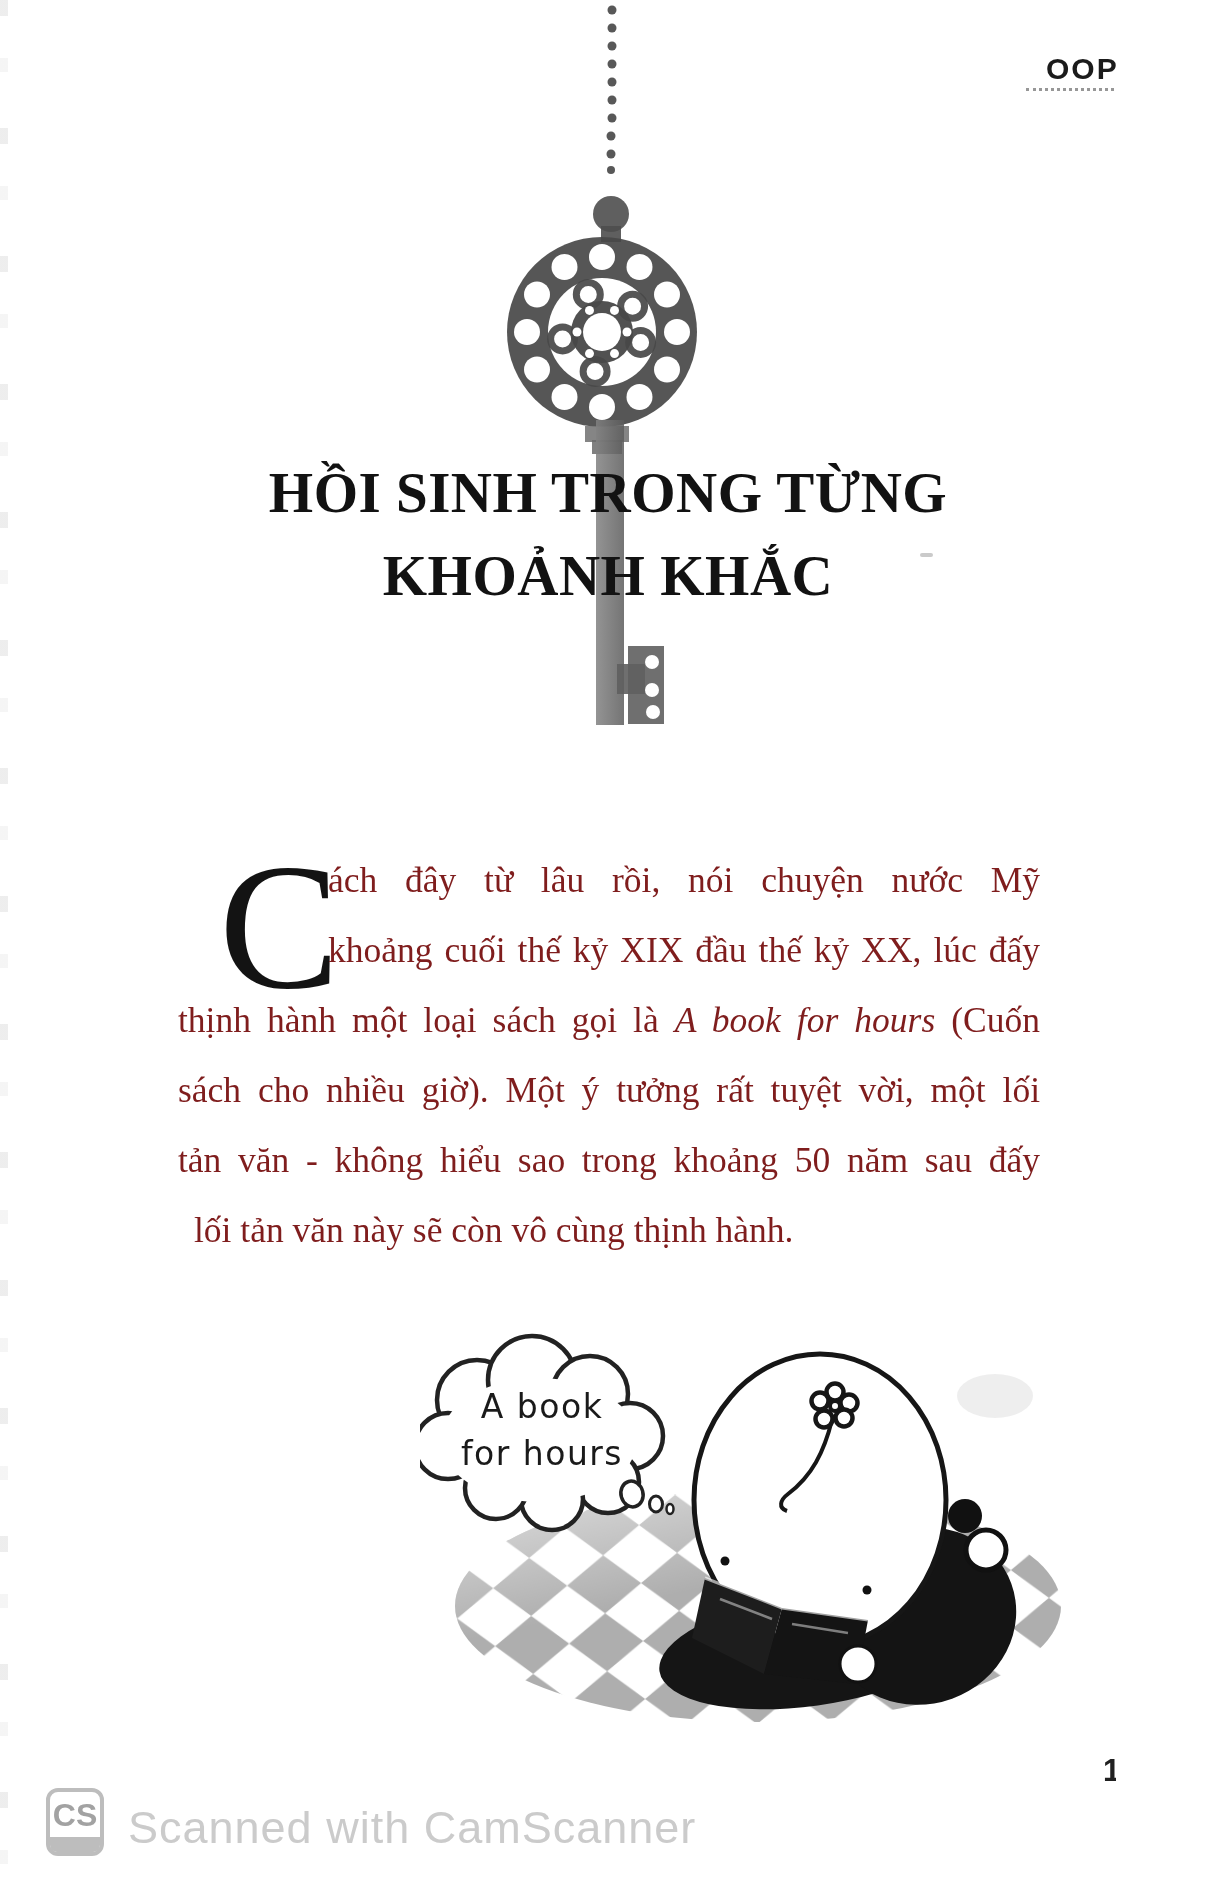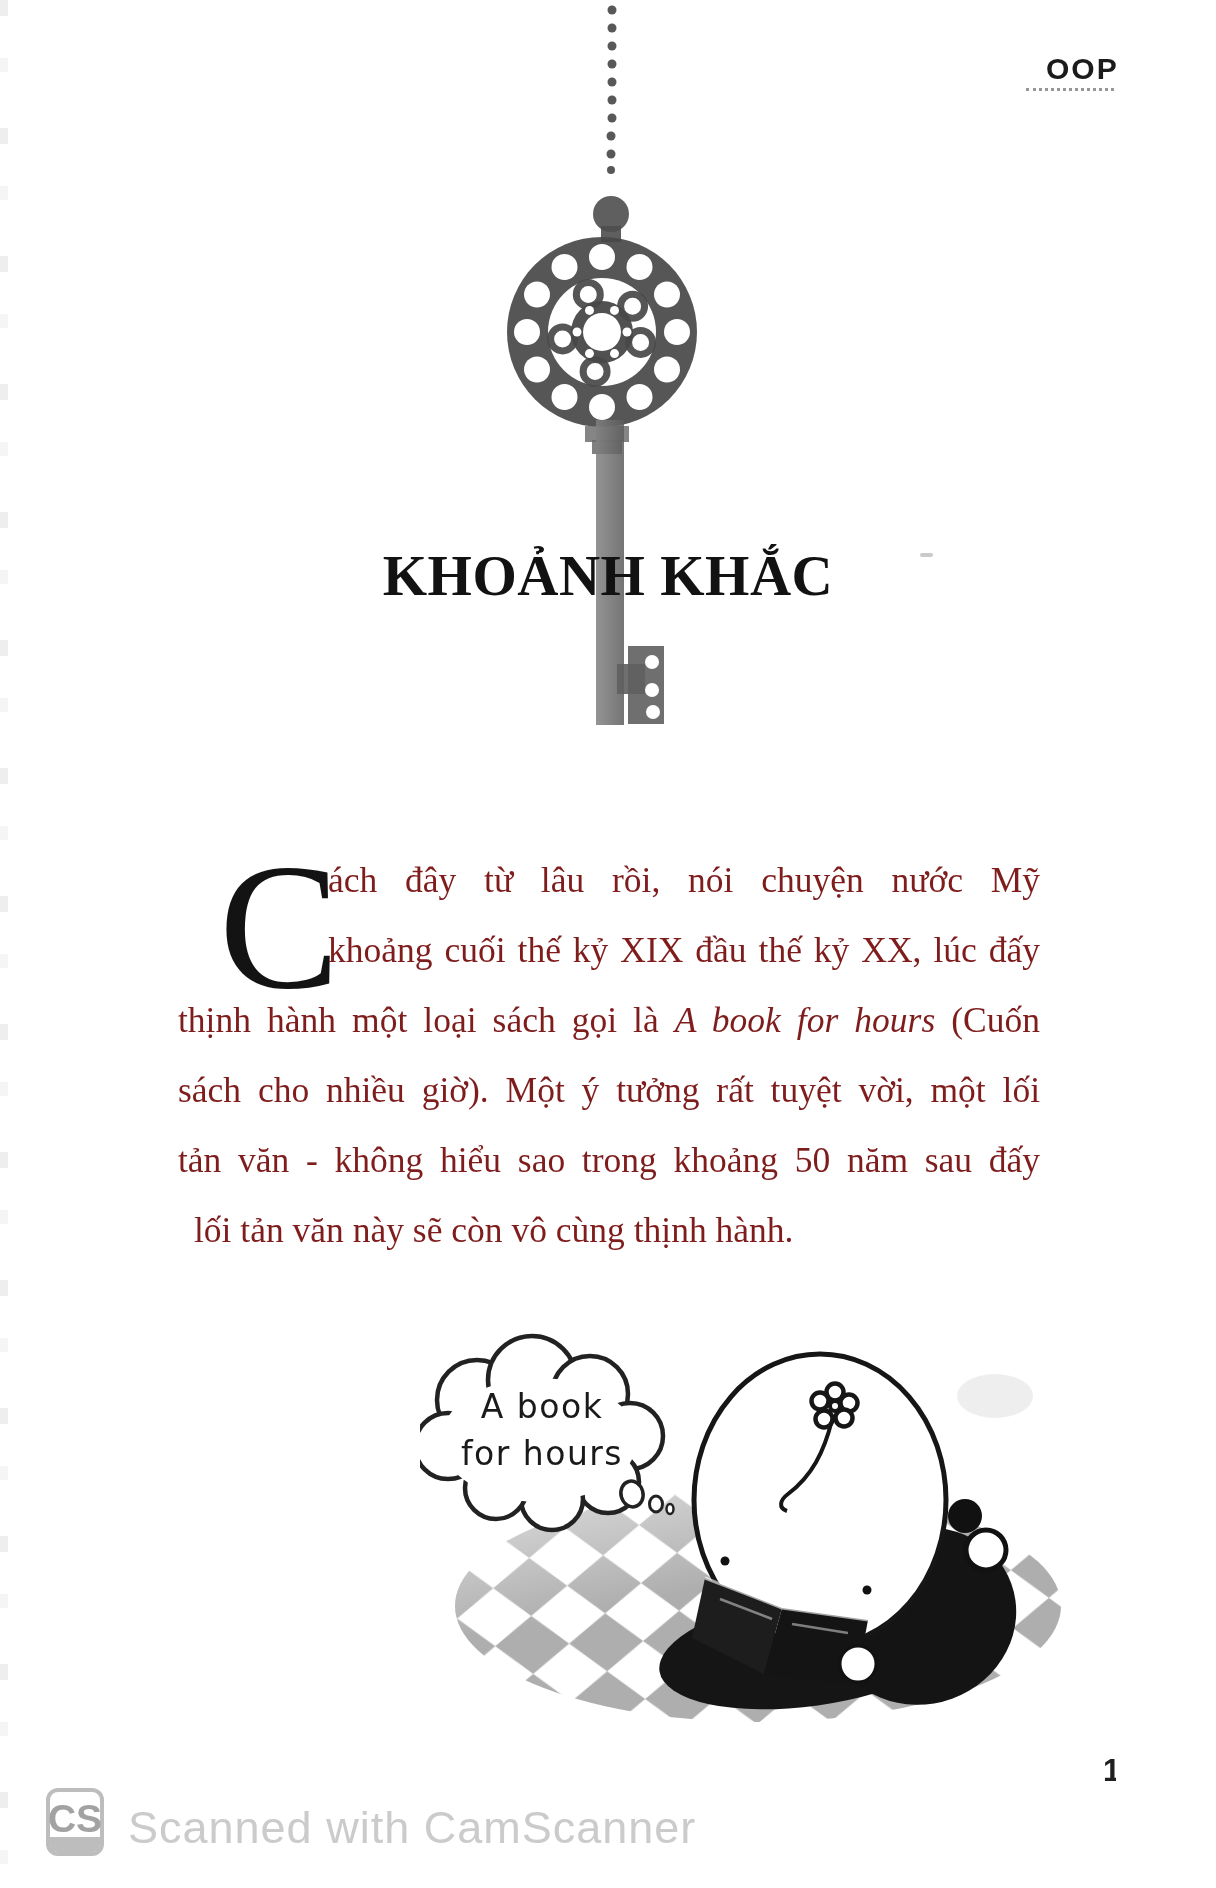--- a/index.html
+++ b/index.html
@@ -54,21 +54,21 @@
   }
   .scan-footer {
     position:absolute; left:46px; top:1788px;
     display:flex; align-items:center; gap:24px;
   }
   .cs-logo {
     position:relative; width:58px; height:68px; box-sizing:border-box;
     border:4px solid #bdbdbd; border-radius:12px;
     display:flex; justify-content:center;
     font-family:"Liberation Sans", sans-serif; font-weight:700;
-    font-size:39px; color:#a2a2a2; padding-top:5px;
+    font-size:32px; color:#a2a2a2; padding-top:5px;
   }
   .cs-logo-bar {
     position:absolute; left:0; right:0; bottom:0; height:15px;
     background:#bdbdbd; border-radius:0 0 7px 7px;
   }
   .scan-text {
     font-family:"Liberation Sans", sans-serif; font-size:45px;
     color:#cbcbcb; letter-spacing:1px;margin-top:11px;
   }
 </style>
@@ -147,20 +147,21 @@
     </g>
     <g>
       <rect x="112" y="664" width="28" height="30" fill="#5f5f5f" opacity=".9"></rect>
       <rect x="123" y="646" width="36" height="78" fill="#5f5f5f" opacity=".9"></rect>
       <circle cx="147" cy="662" r="7" fill="#ffffff"></circle>
       <circle cx="147" cy="690" r="7" fill="#ffffff"></circle>
       <circle cx="148" cy="712" r="7" fill="#ffffff"></circle>
     </g>
   </svg>
 
+  <div class="chapter-title" id="title-line-1">HỒI SINH TRONG TỪNG</div>
   <div class="chapter-title" id="title-line-2">KHOẢNH KHẮC</div>
   <div class="artifact-dash"></div>
 
   <div class="dropcap">C</div>
   <div class="para">
     <div class="pline indent">ách đây từ lâu rồi, nói chuyện nước Mỹ</div>
     <div class="pline indent">khoảng cuối thế kỷ XIX đầu thế kỷ XX, lúc đấy</div>
     <div class="pline"><span>thịnh hành một loại sách gọi là </span><span class="it">A book for hours</span><span> (Cuốn</span></div>
     <div class="pline">sách cho nhiều giờ). Một ý tưởng rất tuyệt vời, một lối</div>
     <div class="pline">tản văn - không hiểu sao trong khoảng 50 năm sau đấy</div>

